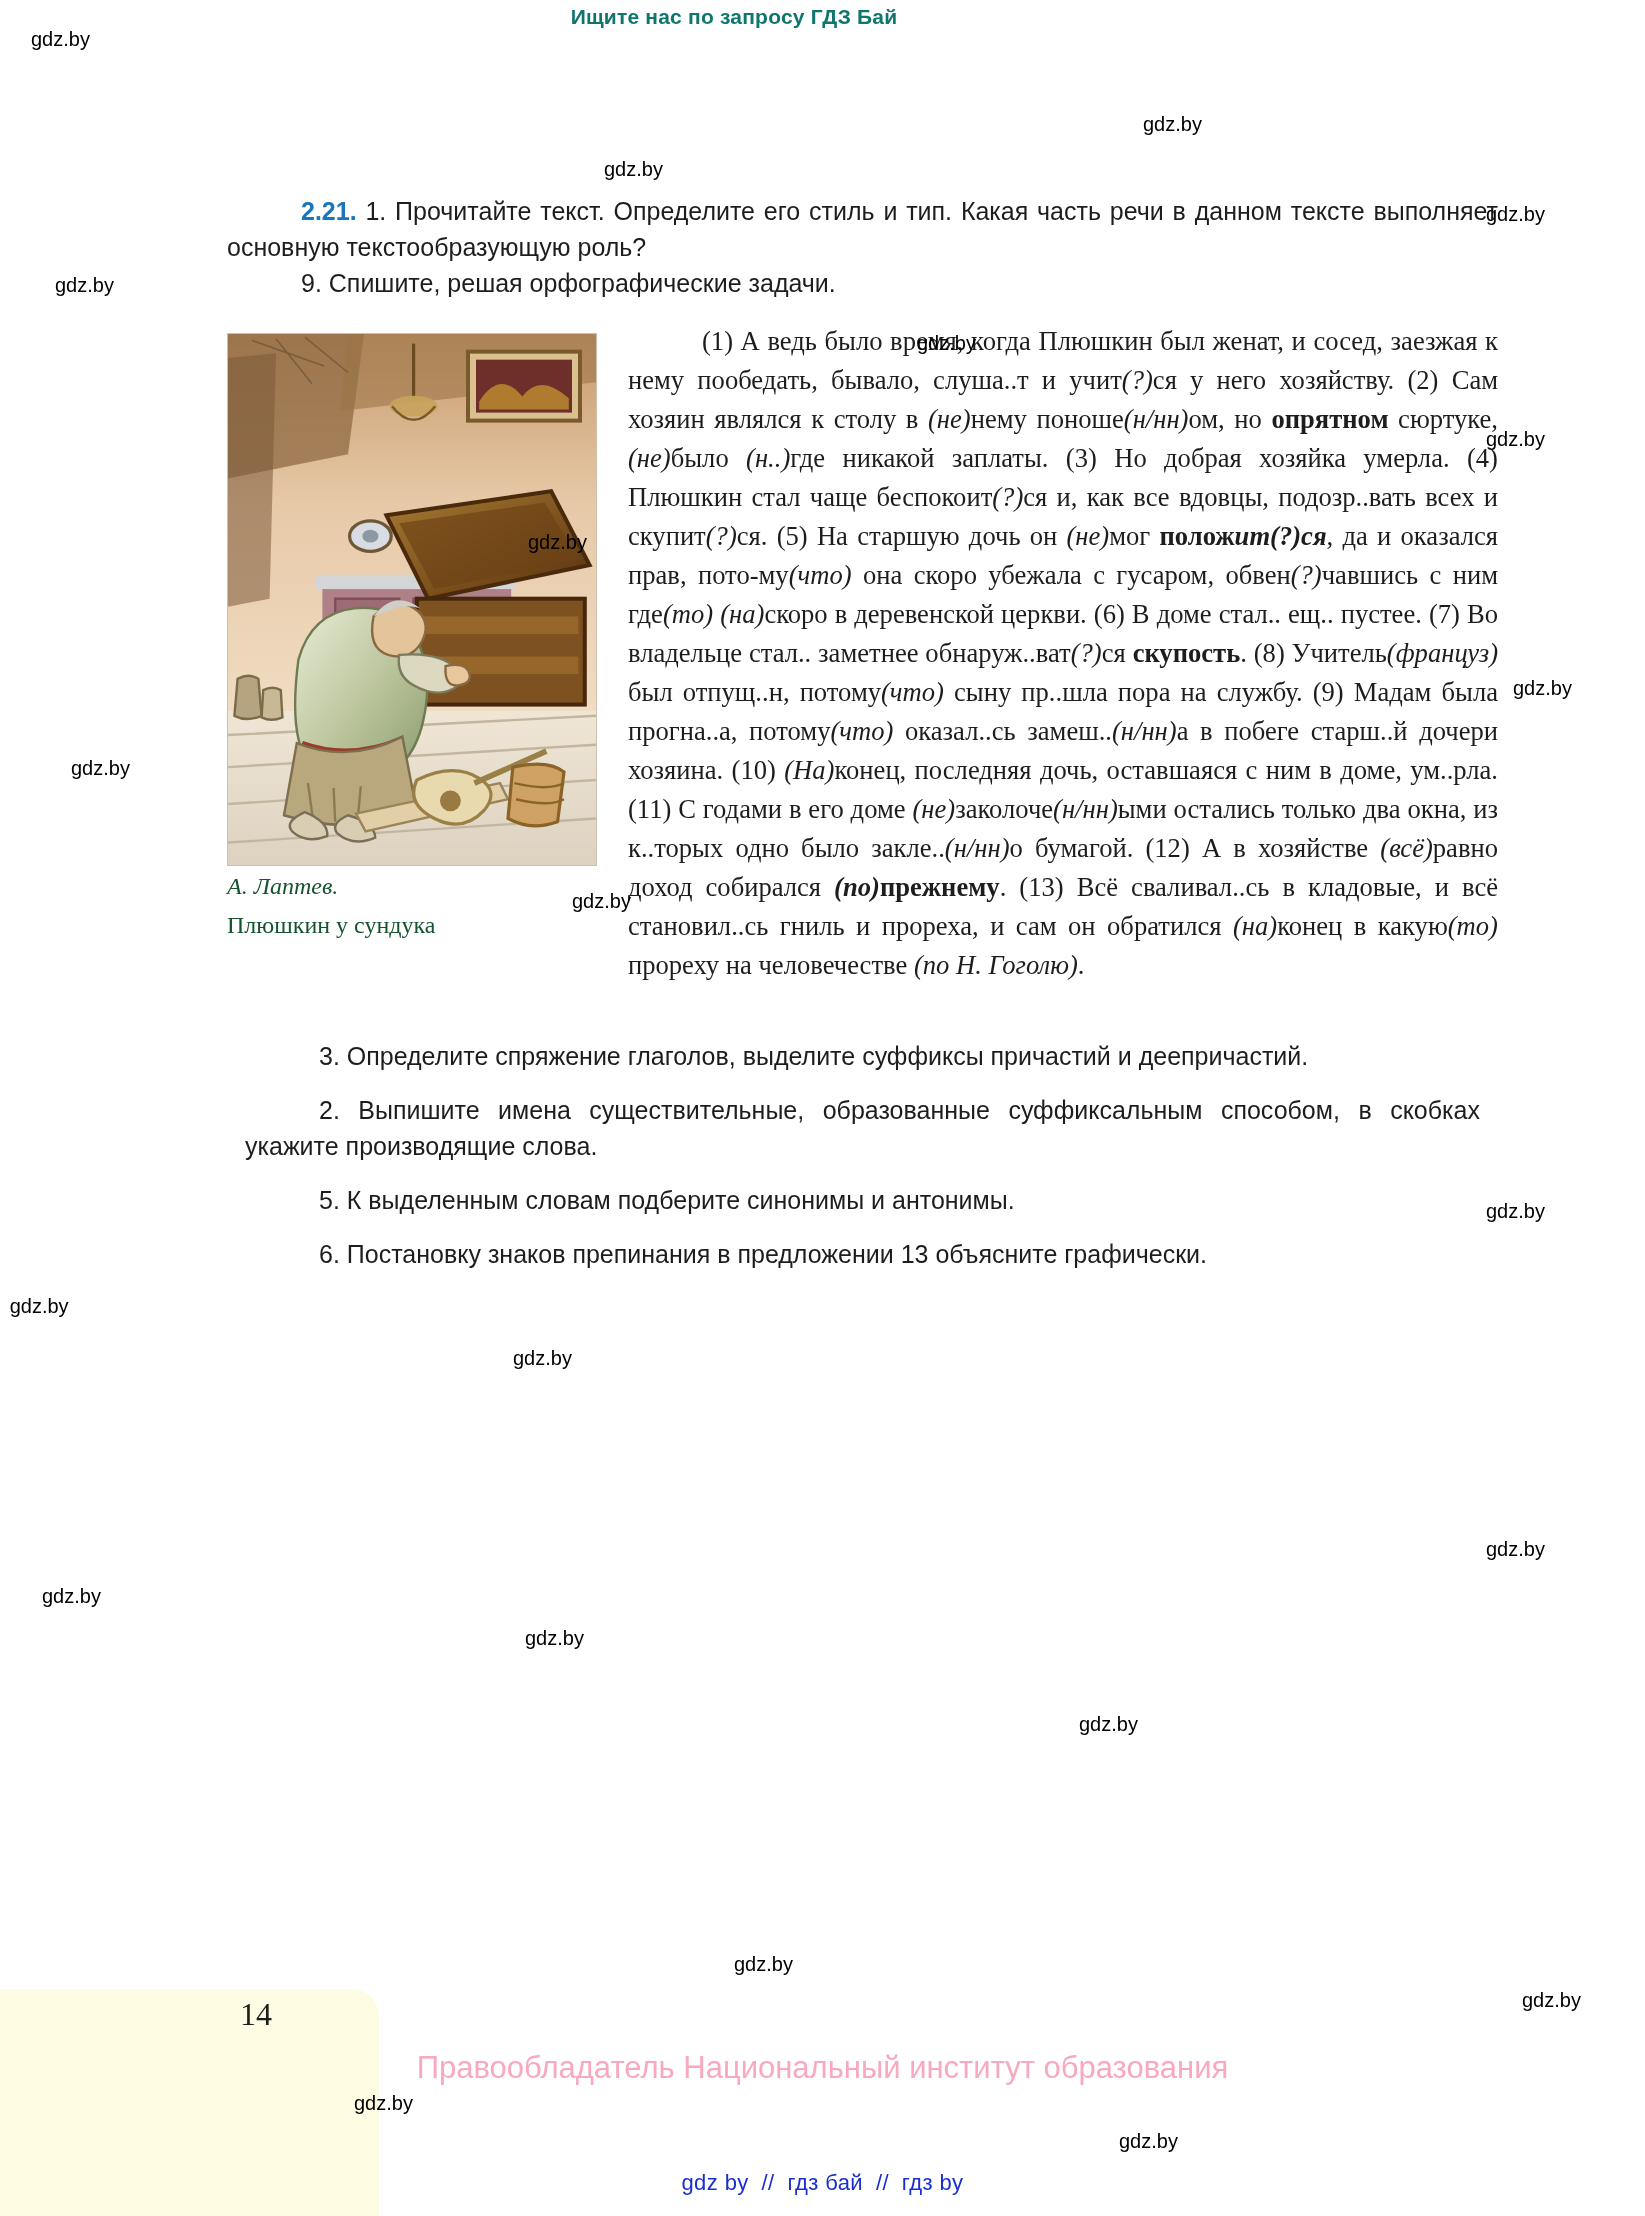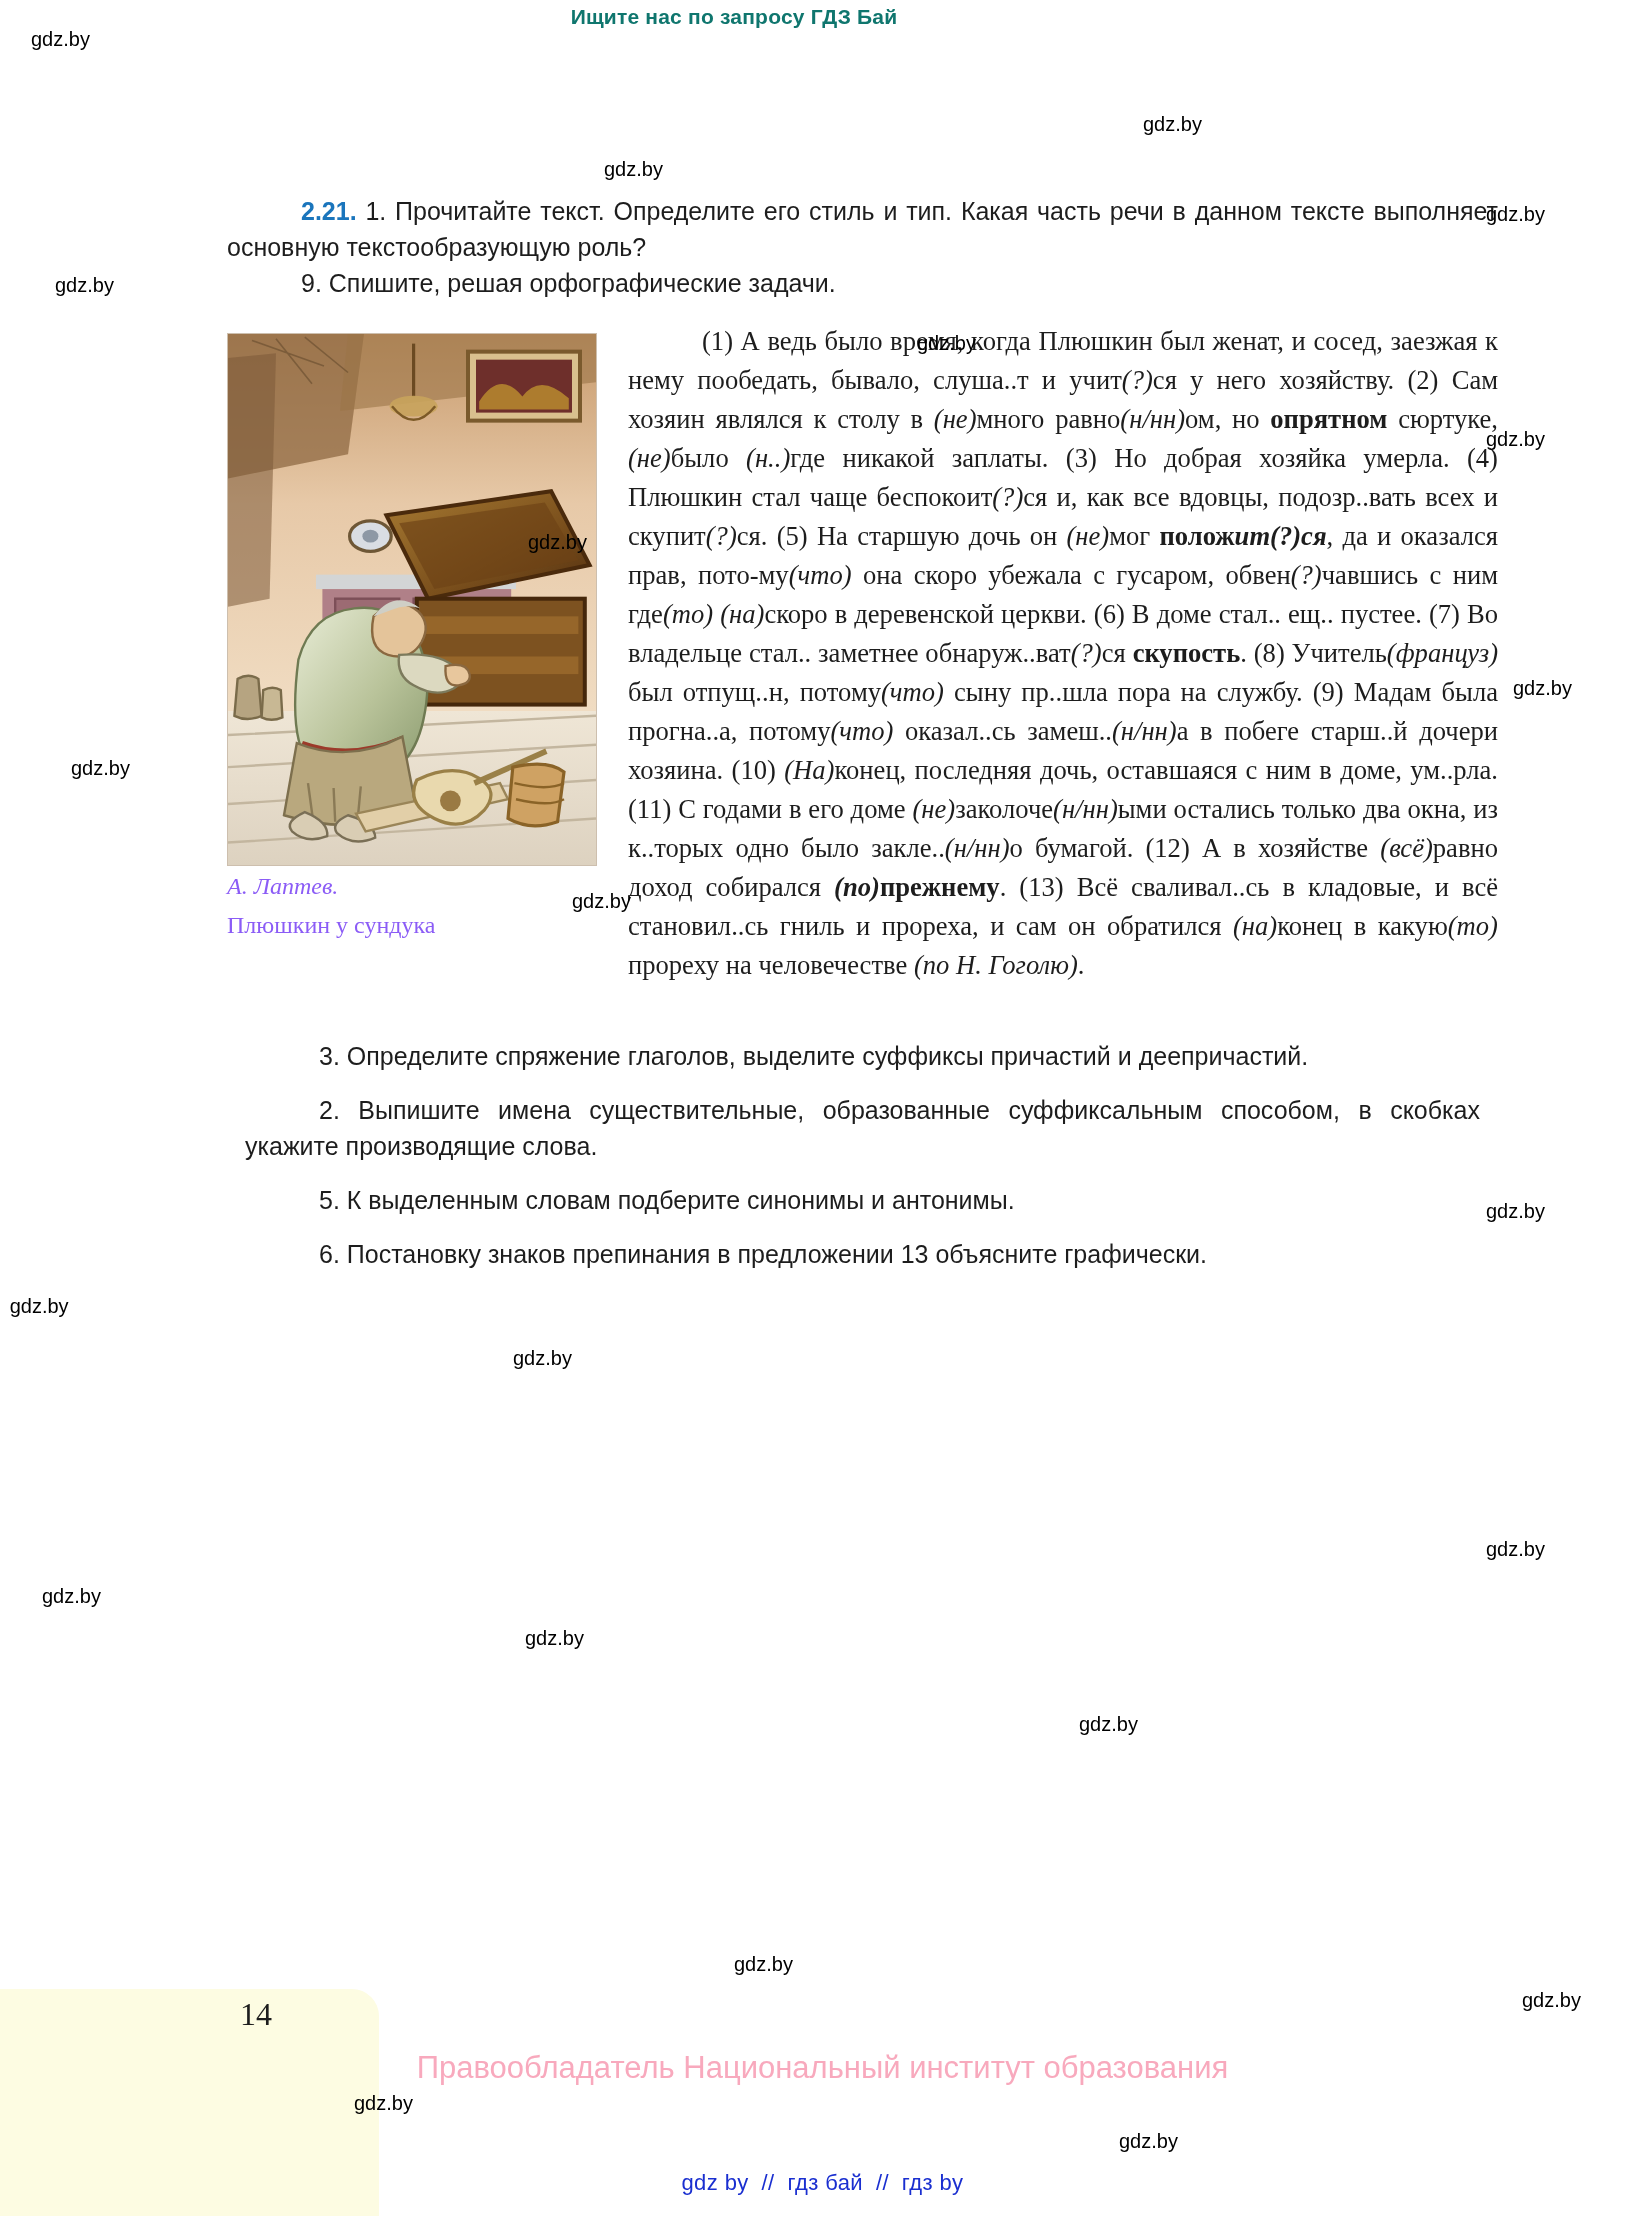--- a/index.html
+++ b/index.html
@@ -73,21 +73,21 @@
     overflow:hidden;
     background:#e9d9c2;
   }
   .illus svg{display:block;width:100%;height:100%;}
   .fig-caption{
     margin-top:16px;
     text-align:center;
     font-family:"Liberation Serif",serif;
     font-size:24px;
     line-height:34px;
-    color:#8b5cf6;
+    color:#14532d;
   }
   .fig-caption .author{font-style:italic;}
 
   
   .tasks{
     clear:both;
     padding-top:35px;
   }
   .tasks p{
     font-family:"Liberation Sans",sans-serif;
@@ -252,21 +252,21 @@
             <path d="M44 444 q12 -6 22 0 l2 34 q-14 6 -26 0 Z" fill="#c8b894" stroke="#7a6b4a" stroke-width="3"></path>
           </svg>
         </span>
         <span class="fig-caption">
           <span class="author">А. Лаптев.</span><br>
           <span>Плюшкин у сундука</span>
         </span>
       </span>
 
       <span>(1) А ведь было время, когда Плюшкин был женат, и сосед, заезжая к нему пообедать, бывало, слуша..т и учит</span><i>(?)</i><span>ся у него хозяйству.</span>
-      <span>(2) Сам хозяин являлся к столу в </span><i>(не)</i><span>много равно</span><i>(н/нн)</i><span>ом, но </span><b>опрятном</b><span> сюртуке, </span><i>(не)</i><span>было </span><i>(н..)</i><span>где никакой заплаты.</span>
+      <span>(2) Сам хозяин являлся к столу в </span><i>(не)</i><span>нему поноше</span><i>(н/нн)</i><span>ом, но </span><b>опрятном</b><span> сюртуке, </span><i>(не)</i><span>было </span><i>(н..)</i><span>где никакой заплаты.</span>
       <span>(3) Но добрая хозяйка умерла.</span>
       <span>(4) Плюшкин стал чаще беспокоит</span><i>(?)</i><span>ся и, как все вдовцы, подозр..вать всех и скупит</span><i>(?)</i><span>ся.</span>
       <span>(5) На старшую дочь он </span><i>(не)</i><span>мог </span><b>полож</b><b><i>ит(?)ся</i></b><span>, да и оказался прав, пото-му</span><i>(что)</i><span> она скоро убежала с гусаром, обвен</span><i>(?)</i><span>чавшись с ним где</span><i>(то) (на)</i><span>скоро в деревенской церкви.</span>
       <span>(6) В доме стал.. ещ.. пустее.</span>
       <span>(7) Во владельце стал.. заметнее обнаруж..ват</span><i>(?)</i><span>ся </span><b>скупость</b><span>.</span>
       <span>(8) Учитель</span><i>(француз)</i><span> был отпущ..н, потому</span><i>(что)</i><span> сыну пр..шла пора на службу.</span>
       <span>(9) Мадам была прогна..а, потому</span><i>(что)</i><span> оказал..сь замеш..</span><i>(н/нн)</i><span>а в побеге старш..й дочери хозяина.</span>
       <span>(10) </span><i>(На)</i><span>конец, последняя дочь, оставшаяся с ним в доме, ум..рла.</span>
       <span>(11) С годами в его доме </span><i>(не)</i><span>заколоче</span><i>(н/нн)</i><span>ыми остались только два окна, из к..торых одно было закле..</span><i>(н/нн)</i><span>о бумагой.</span>
       <span>(12) А в хозяйстве </span><i>(всё)</i><span>равно доход собирался </span><b><i>(по)</i></b><b>прежнему</b><span>.</span>

